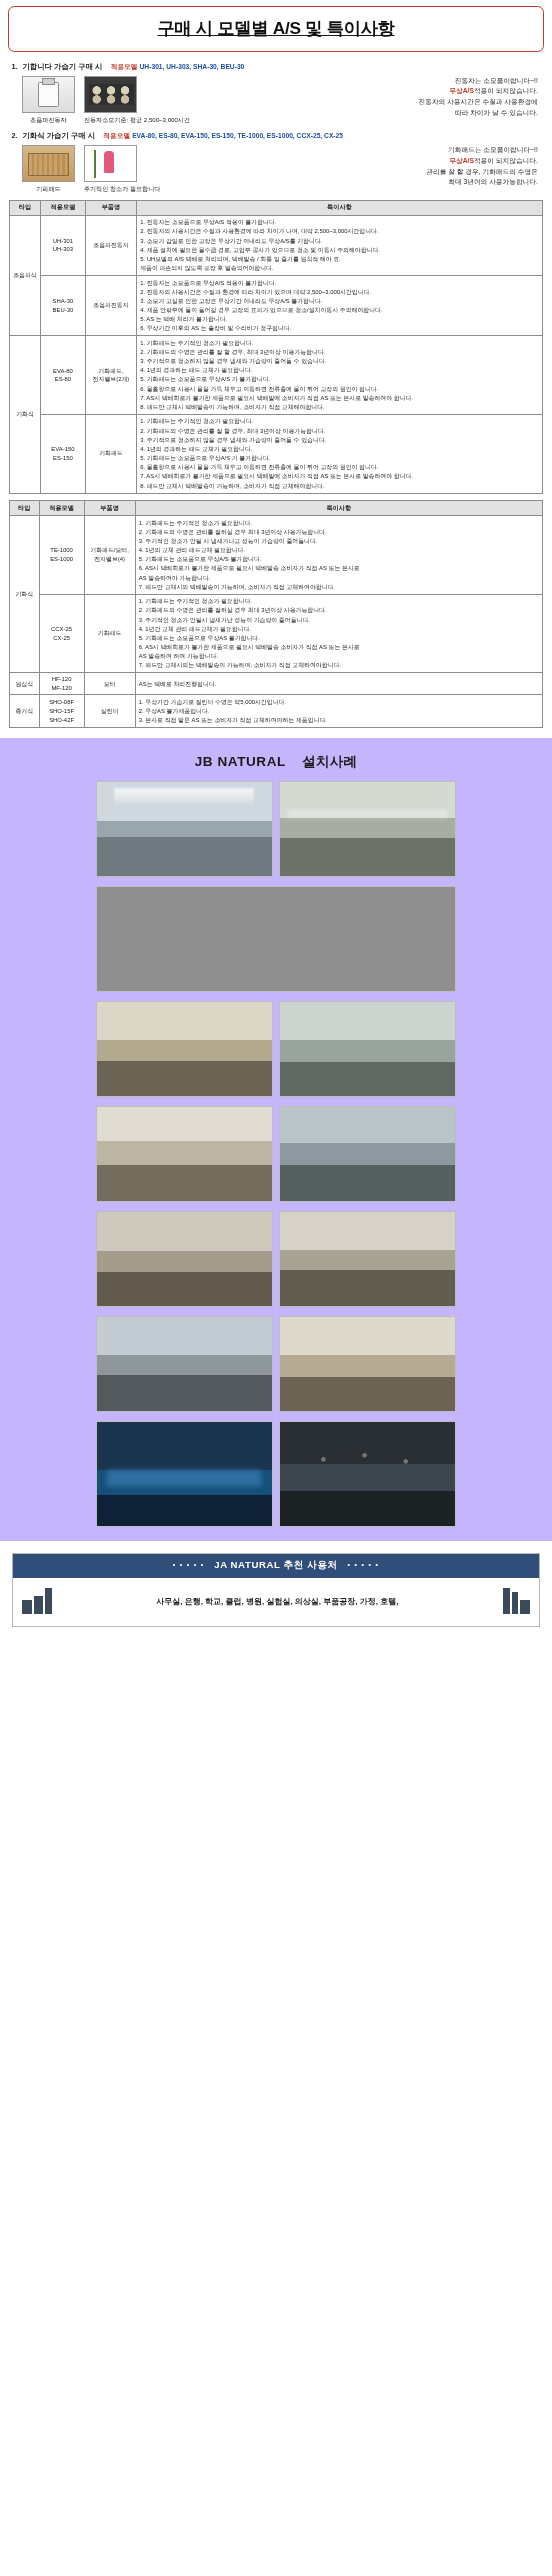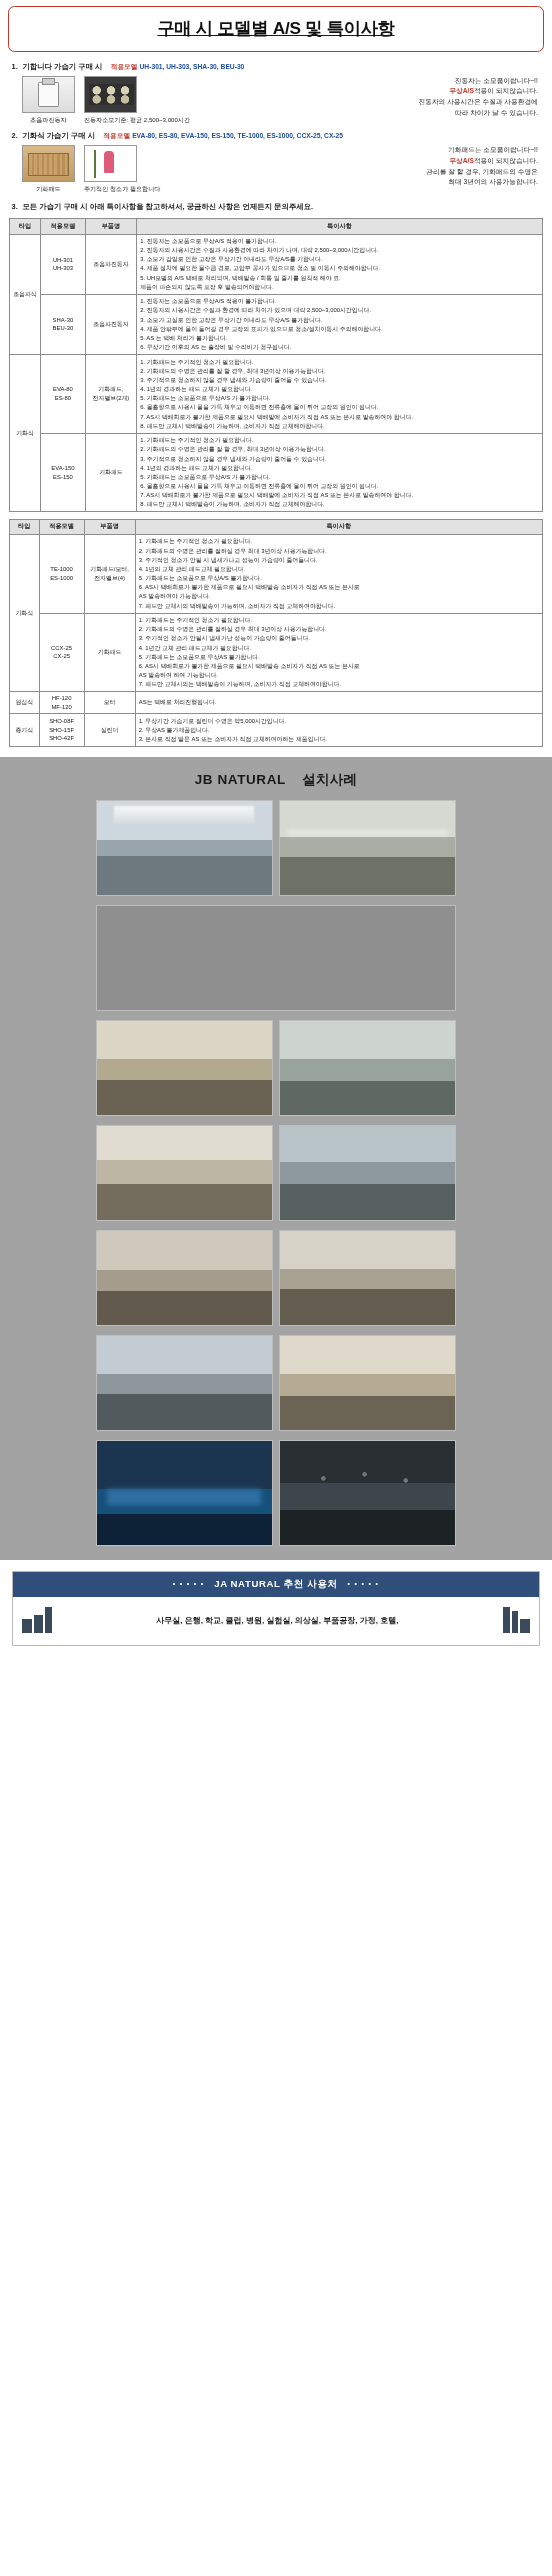--- a/index.html
+++ b/index.html
@@ -139,21 +139,21 @@
     font-size:6.2px;
     padding:2.6px 1.3px;
   }
   td.c { text-align:center; white-space:nowrap; }
   td.feat { text-align:left; }
   td.feat div { margin:0.6px 0; }
 
   
   .gallery-section {
     margin-top:10.3px;
-    background:#a3a3a3;
+    background:#c4b5fd;
     padding:11.6px 0 14px 0;
   }
   .gallery-title {
     text-align:center;
     font-size:13.5px;
     font-weight:bold;
     margin:2.6px 0 10.3px 0;
     letter-spacing:0.3px;
   }
   .gallery-title .brand { letter-spacing:0.6px; }
@@ -311,26 +311,20 @@
         </div>
         <div class="right-note">
           <div>기화패드는 소모품이랍니다~!!</div>
           <div><span class="red">무상A/S</span>적용이 되지않습니다.</div>
           <div>관리를 잘 할 경우, 기화패드의 수명은</div>
           <div>최대 3년여의 사용가능합니다.</div>
         </div>
       </div>
     </div>
 
-    <div class="notice-item" style="margin-top:7.7px;">
-      <div class="notice-head">
-        <span class="num">3.</span>
-        <span>모든 가습기 구매 시 아래 특이사항을 참고하셔서, 궁금하신 사항은 언제든지 문의주세요.</span>
-      </div>
-    </div>
   </div>
 
   <div class="tbl-wrap">
     <table class="spec">
       <thead>
         <tr>
           <th style="width:29.6px">타입</th>
           <th style="width:45px">적용모델</th>
           <th style="width:51px">부품명</th>
           <th>특이사항</th>

